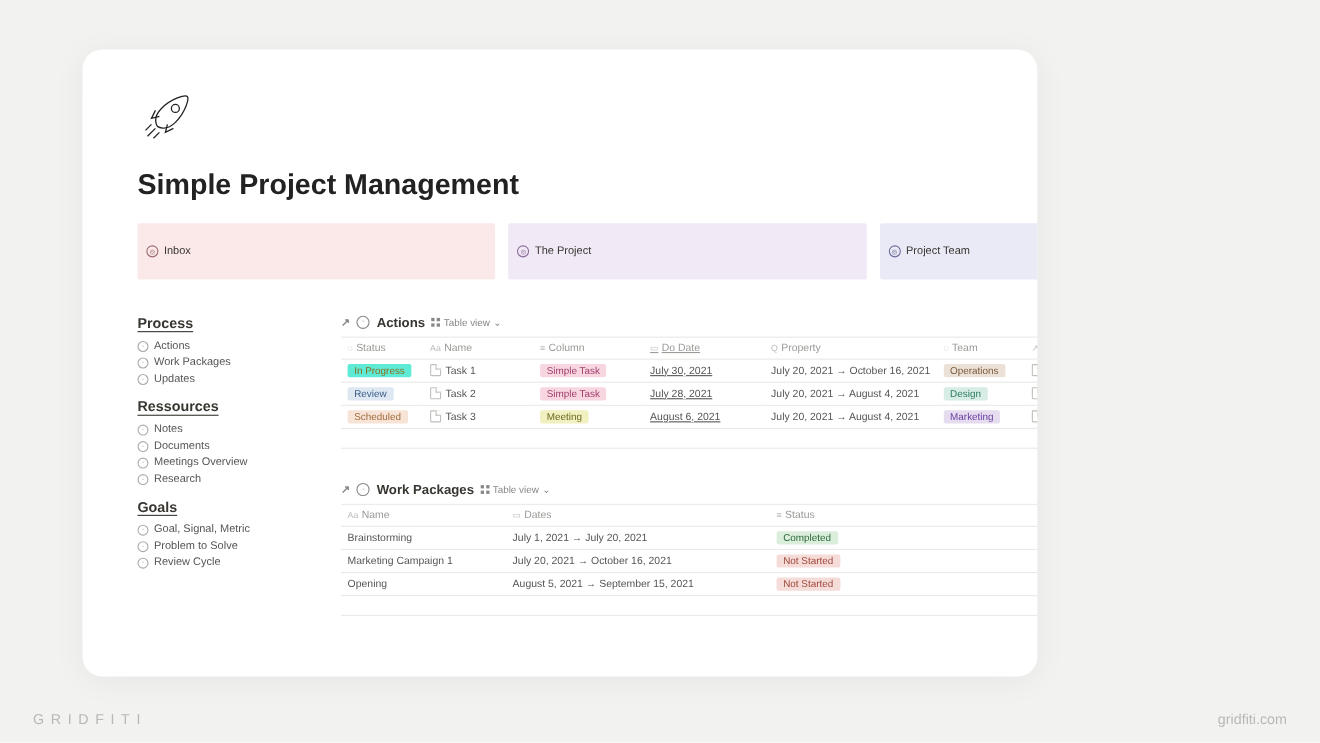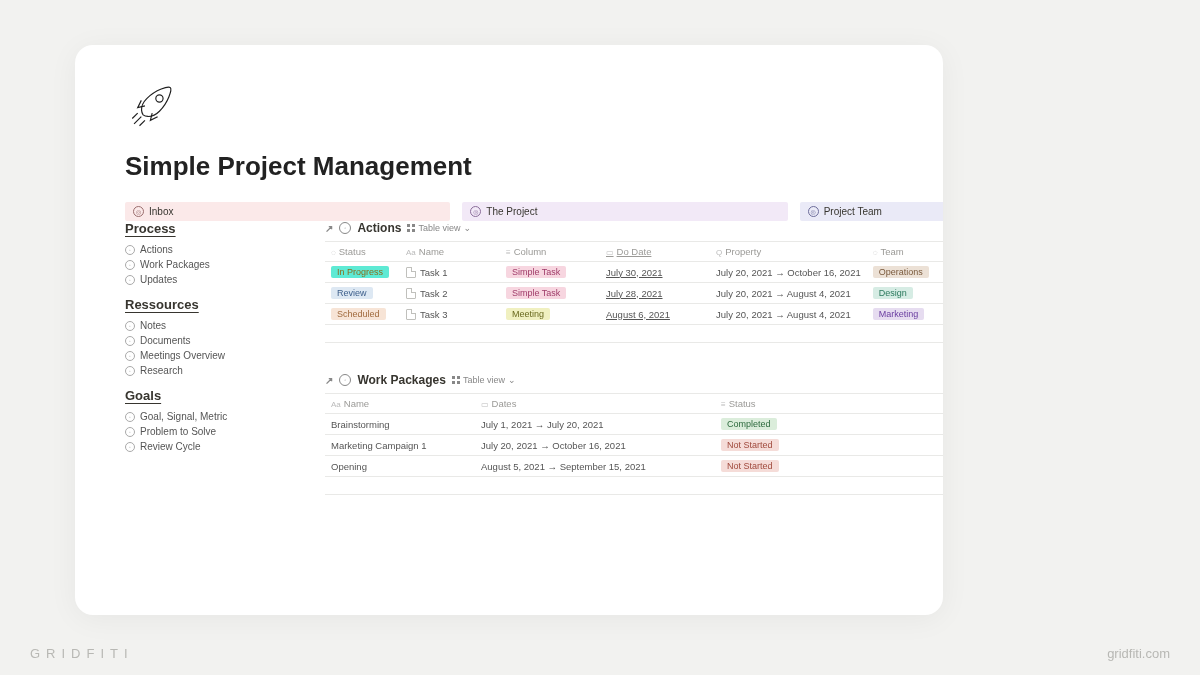--- a/index.html
+++ b/index.html
@@ -50,40 +50,40 @@
   .section-tabs {
     display: flex;
     gap: 12px;
     margin-top: 20px;
     padding-right: 0;
     width: 1000px;
   }
   .tab {
     flex: 1;
     border-radius: 2px;
-    padding: 4px 8px;
+    padding: 20px 8px;
     font-size: 10px;
     display: flex;
     align-items: center;
     gap: 5px;
   }
   .tab.pink { background: #fbe9e9; }
   .tab.purple { background: #f2e9f7; }
   .tab.violet { background: #eaeaf7; }
   .tab .ico {
     width: 11px; height: 11px; border: 1px solid #9a6d6d; border-radius: 50%;
     display:inline-flex;align-items:center;justify-content:center;font-size:6px;color:#9a6d6d;
   }
   .tab.purple .ico{border-color:#8a6d9a;color:#8a6d9a;}
   .tab.violet .ico{border-color:#6d6d9a;color:#6d6d9a;}
 
   .layout {
     display: flex;
-    margin-top: 0;
-    gap: 30px;
+    margin-top: 32px;
+    gap: 15px;
   }
   .sidebar { width: 170px; flex-shrink: 0; }
   .main { flex: 1; min-width: 0; }
 
   .sb-heading {
     font-size: 13px;
     font-weight: 600;
     text-decoration: underline;
     text-underline-offset: 3px;
     margin-top: 10px;

